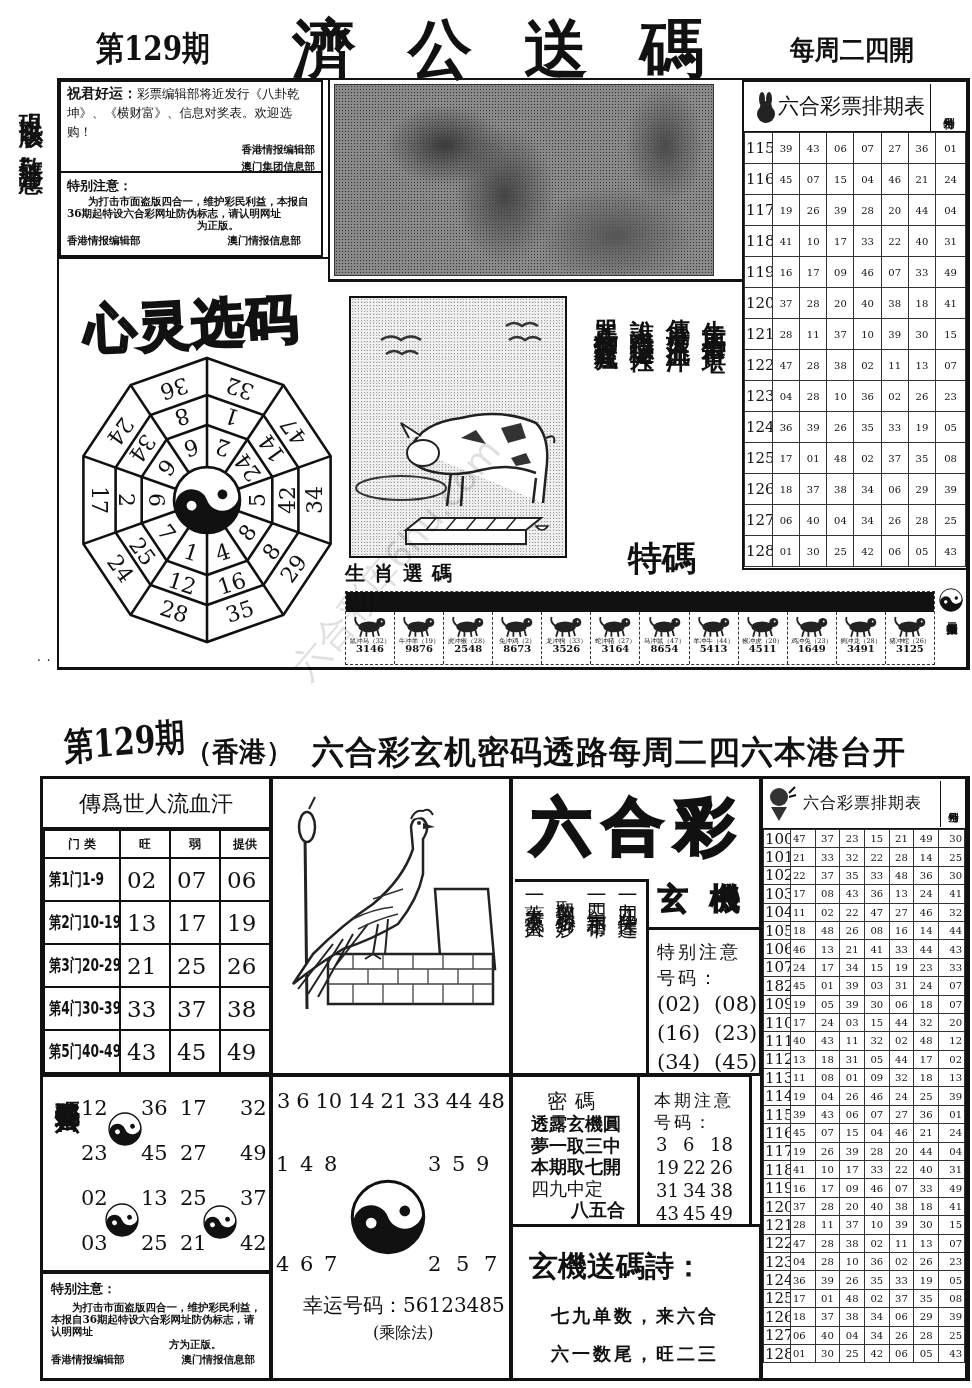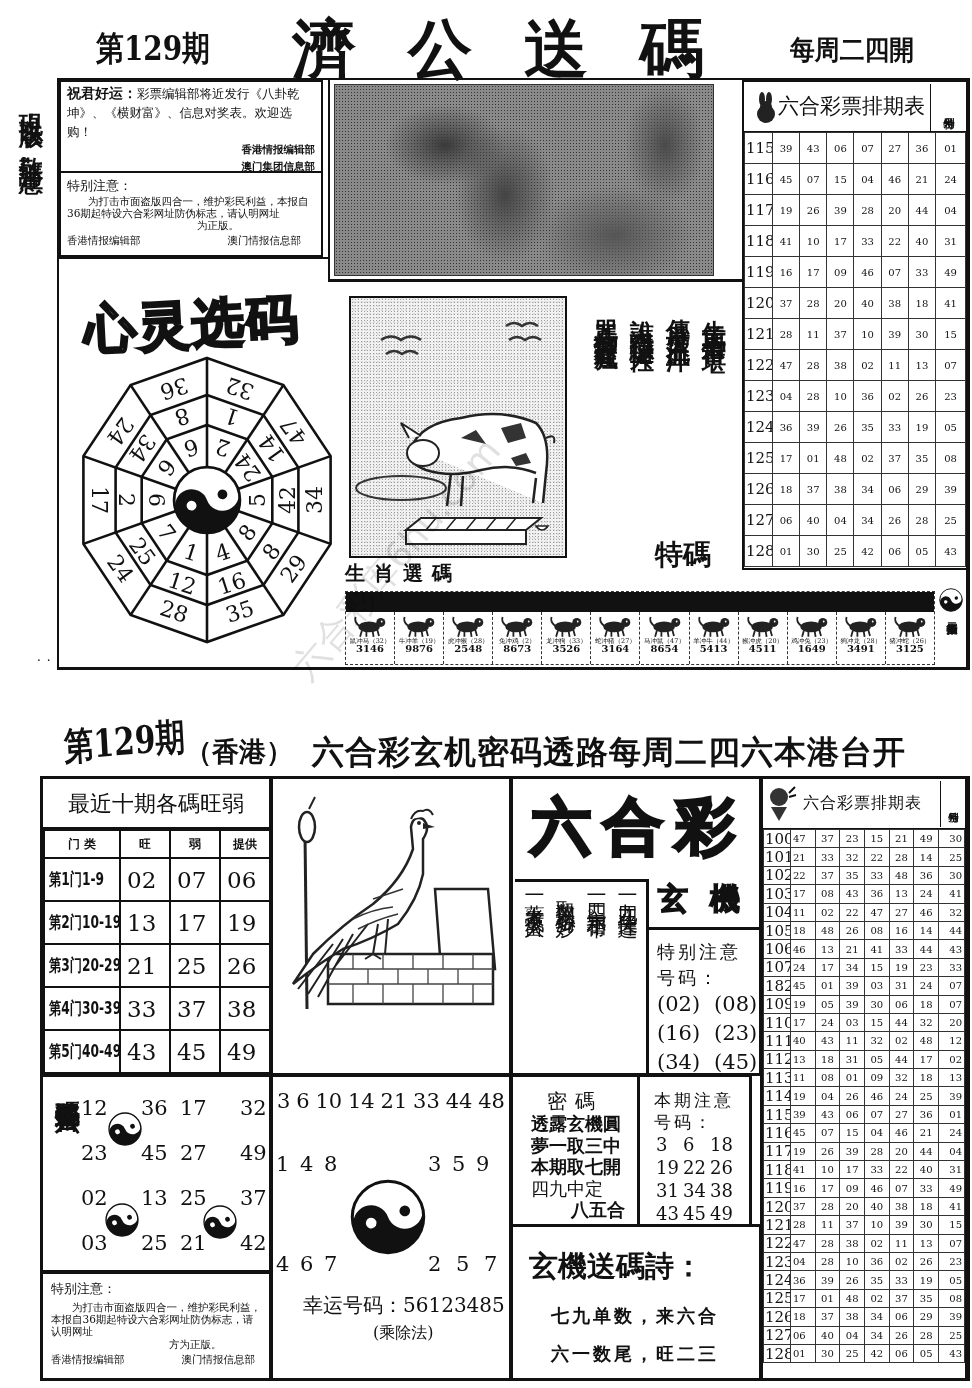--- a/index.html
+++ b/index.html
@@ -8,21 +8,21 @@
 .abs{position:absolute}
 .sans{font-family:"DejaVu Sans",sans-serif}
 .bold{font-weight:bold}
 .vert{writing-mode:vertical-rl}
 .box{position:absolute;border:2px solid #111;background:#fff}
 .stipple{background-color:#f2f2f2;background-image:radial-gradient(#9a9a9a .7px,transparent .9px),radial-gradient(#bbb .6px,transparent .8px);background-size:3px 3px,4px 4px;background-position:0 0,1px 2px}
 
 .greet{font-size:12.5px;line-height:19px;padding:2px 6px}
 .greet .lead{font-size:14px;font-weight:bold}
 .sign{font-size:10.5px;font-weight:bold;text-align:right;line-height:17px}
-.notice{padding:4px 6px;font-size:10.5px;line-height:12px;font-weight:normal}
+.notice{padding:4px 6px;font-size:10.5px;line-height:12px;font-weight:bold}
 .notice .ttl{font-size:13px;line-height:18px}
 .notice .row{display:flex;justify-content:space-between;font-size:10.5px;margin-top:2px}
 
 table.sched{border-collapse:collapse;table-layout:fixed;position:absolute;background:#fff}
 table.sched td{border:1px solid #333;text-align:center;font-size:10px;padding:0;overflow:hidden;white-space:nowrap}
 table.sched td.iss{text-align:left;padding-left:1px}
 
 .wheel-seg{position:absolute;left:0;top:0;width:0;height:0}
 .wnum{position:absolute;font-size:22px;white-space:nowrap;line-height:1}
 
@@ -389,21 +389,21 @@
   </svg>
 </div>
 <div class="abs bold sans" style="left:345px;top:560px;font-size:20px;letter-spacing:9px;white-space:nowrap">生肖選碼</div>
 
 <div class="abs vert bold" style="left:588px;top:300px;height:240px">
   <div style="font-size:24px;line-height:36px;letter-spacing:5px">牛前馬后苦不堪，</div>
   <div style="font-size:24px;line-height:36px;letter-spacing:5px">傳爲世人流血汗。</div>
   <div style="font-size:24px;line-height:36px;letter-spacing:5px">誰人識得德與性，</div>
   <div style="font-size:24px;line-height:36px;letter-spacing:5px">咒罵病打盡瘋狂。</div>
 </div>
-<div class="abs bold sans" style="left:655px;top:536px;font-size:28px;white-space:nowrap">特碼</div>
+<div class="abs bold sans" style="left:628px;top:536px;font-size:34px;white-space:nowrap">特碼</div>
 
 <div class="abs" style="left:345px;top:591px;width:590px;height:74px;border:1px dashed #333">
   <div style="height:20px;background:#111"></div>
   <div style="display:flex;height:52px">
 
       <div class="zcell">
         <svg width="36" height="24">
           <use href="#beast"></use>
         </svg>
         <div class="zlabel">鼠冲马（32）</div>
@@ -506,21 +506,21 @@
   <div class="abs vert bold sans" style="left:7px;top:28px;font-size:11px;line-height:18px">十二屬衝數</div>
 </div>
 
 <div class="abs bold" style="left:64px;top:722px;font-size:38px;white-space:nowrap;transform:scaleX(.78) rotate(-4deg);transform-origin:left">第129期</div>
 <div class="abs bold" style="left:185px;top:734px;font-size:27px;white-space:nowrap">（香港）</div>
 <div class="abs bold" style="left:312px;top:731px;font-size:32px;white-space:nowrap;letter-spacing:1px">六合彩玄机密码透路每周二四六本港台开</div>
 
 <div class="abs" style="left:40px;top:776px;width:930px;height:605px;border:3px solid #111"></div>
 
 <div class="box" style="left:40px;top:776px;width: 232px;height:300px;border-width:3px">
-  <div class="sans" style="height:50px;line-height:50px;text-align:center;font-size:22px;border-bottom:2px solid #111;white-space:nowrap">最近十期各碼旺弱</div>
+  <div class="sans" style="height:50px;line-height:50px;text-align:center;font-size:22px;border-bottom:2px solid #111;white-space:nowrap">傳爲世人流血汗</div>
   <table class="str" style="width:226px">
     <colgroup>
         <col style="width:76px">
         <col style="width:50px">
         <col style="width:50px">
         <col style="width:50px">
       </colgroup>
     <tbody>
         <tr>
       <td class="hd">门 类</td>

